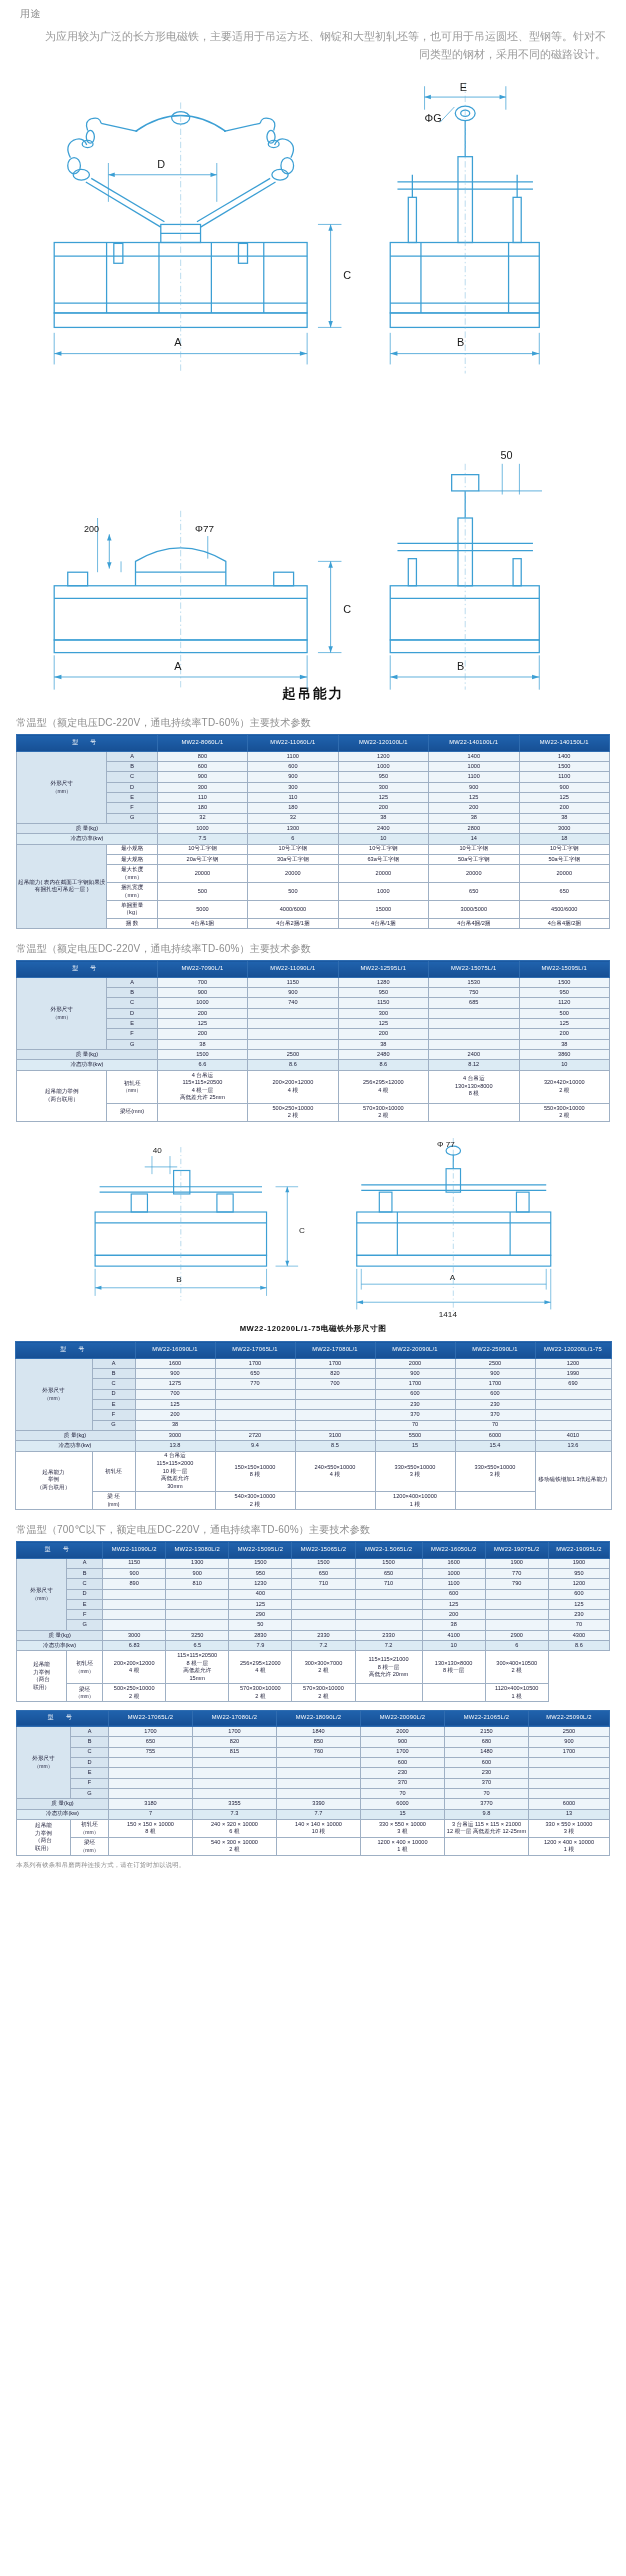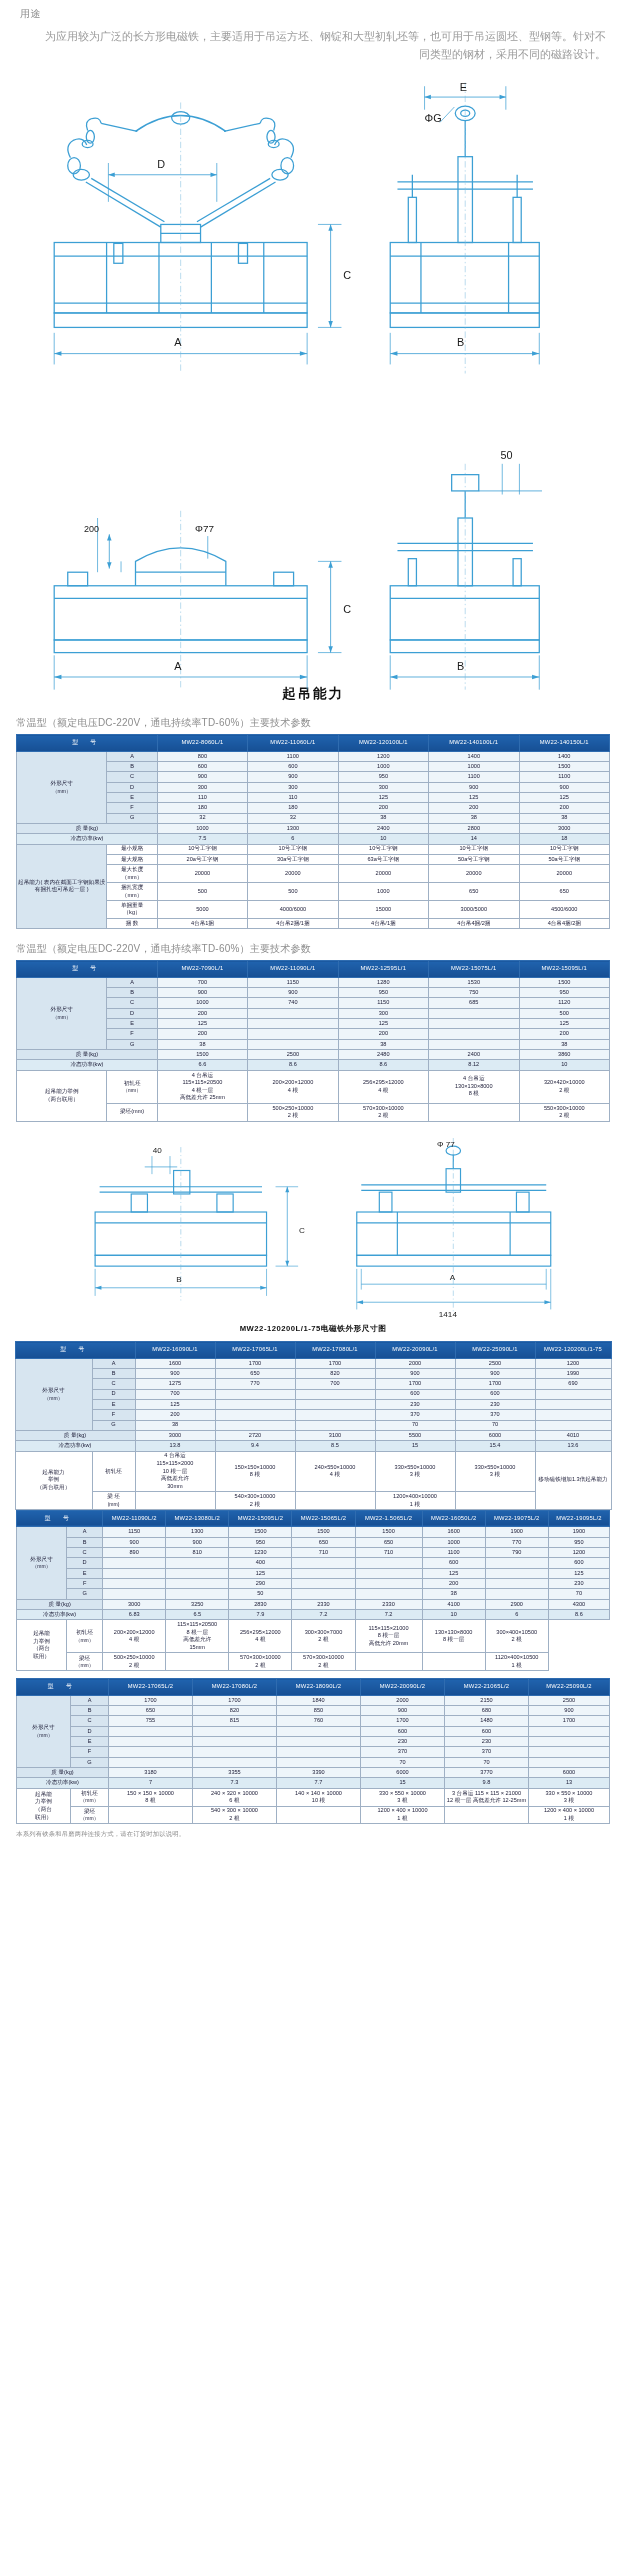--- a/index.html
+++ b/index.html
@@ -840,20 +840,23 @@
         <td class="white" style="white-space:pre-line">540×300×10000
 2 根</td>
         <td class="white" style="white-space:pre-line"></td>
         <td class="white" style="white-space:pre-line">1200×400×10000
 1 根</td>
         <td class="white" style="white-space:pre-line"></td>
       </tr>
     </tbody>
   </table>
 
+  <div class="sec">
+    <div class="sec-sub">常温型（700℃以下，额定电压DC-220V，通电持续率TD-60%）主要技术参数</div>
+  </div>
 
   <table class="spec">
     <colgroup>
       <col style="width:50px">
         <col style="width:36px">
       <col style="width:63px">
         <col style="width:63px">
         <col style="width:63px">
         <col style="width:63px">
         <col style="width:67px">

